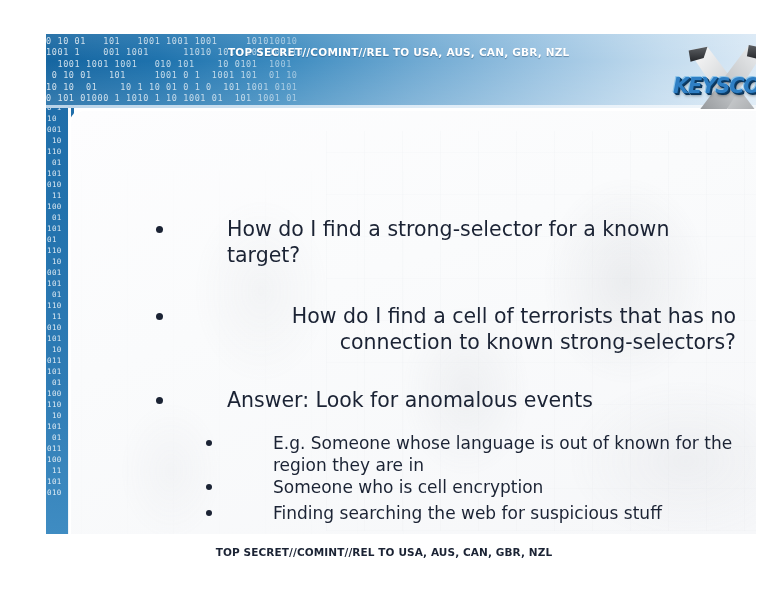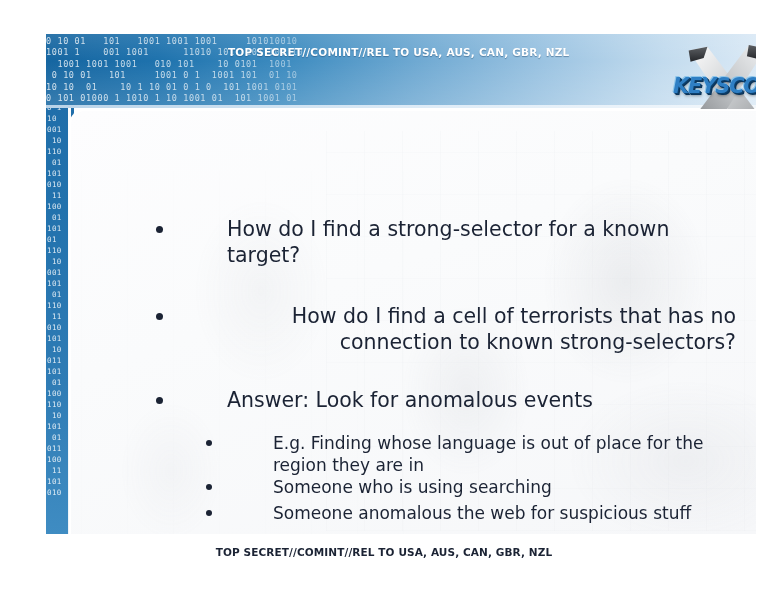--- a/index.html
+++ b/index.html
@@ -371,30 +371,30 @@
         <span class="txt">How do I find a cell of terrorists that has no connection to known strong-selectors?</span>
       </div>
 
       <div class="bullet-row level1" id="b3">
         <span class="dot"></span>
         <span class="txt">Answer: Look for anomalous events</span>
       </div>
 
       <div class="bullet-row level2" id="s1">
         <span class="dot"></span>
-        <span class="txt">E.g. Finding whose language is out of place for the region they are in</span>
+        <span class="txt">E.g. Someone whose language is out of known for the region they are in</span>
       </div>
 
       <div class="bullet-row level2" id="s2">
         <span class="dot"></span>
-        <span class="txt">Someone who is using searching</span>
+        <span class="txt">Someone who is cell encryption</span>
       </div>
 
       <div class="bullet-row level2" id="s3">
         <span class="dot"></span>
-        <span class="txt">Someone anomalous the web for suspicious stuff</span>
+        <span class="txt">Finding searching the web for suspicious stuff</span>
       </div>
 
     </div>
   </div>
 </div>
 
 <div id="classification-bottom">TOP SECRET//COMINT//REL TO USA, AUS, CAN, GBR, NZL</div>
 
 </body></html>

